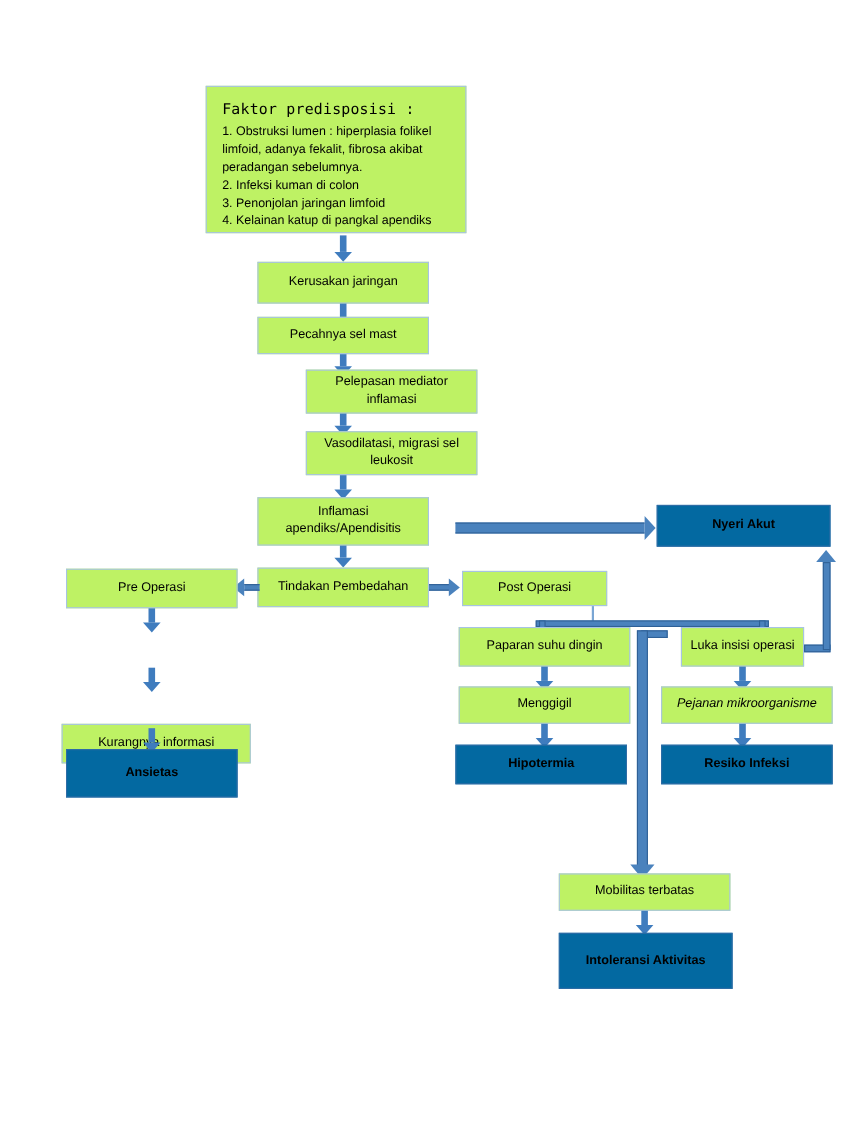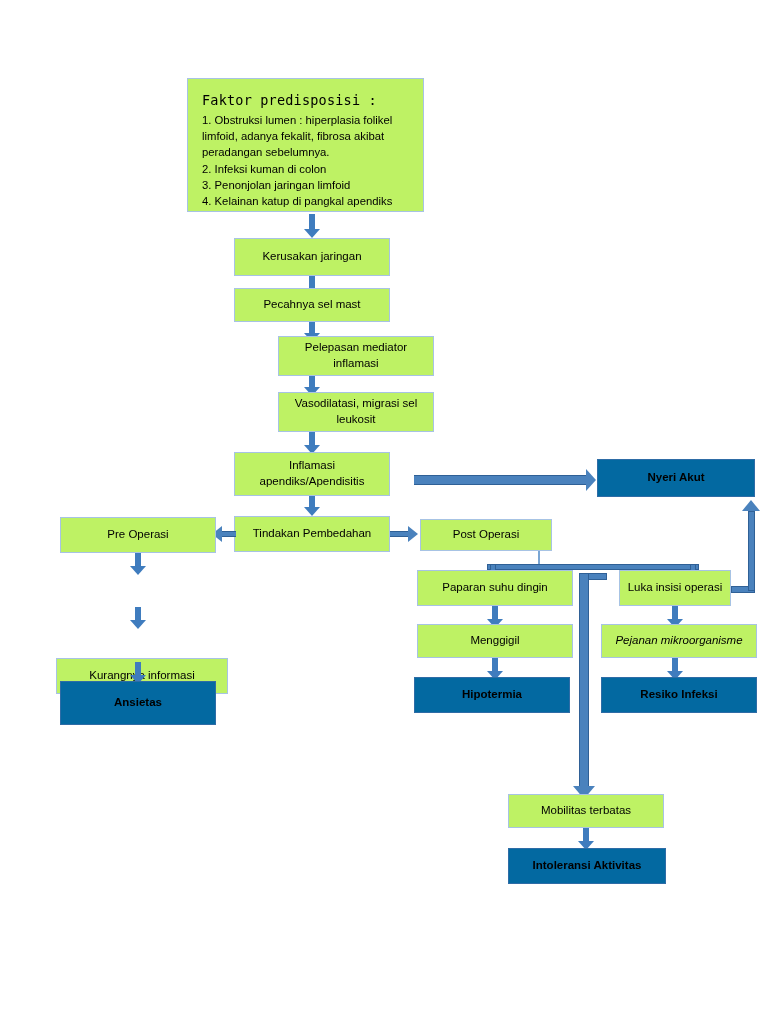--- a/index.html
+++ b/index.html
@@ -277,15 +277,15 @@
   <div class="seg" style="left:579px; top:573px; width:10px; height:219px;"></div>
   <div class="downHead" style="left:573px; top:786px; border-left-width:11px; border-right-width:11px; border-top-width:13px;"></div>
 
   <div class="node" style="left:508px; top:794px; width:156px; height:34px;">Mobilitas terbatas</div>
 
   <div class="vArrow" style="left:578px; top:828px; height:22px;">
     <div class="stem" style="height:13px;"></div>
     <div class="head" style="top:13px;"></div>
   </div>
 
-  <div class="node diag" style="left:508px; top:848px; width:158px; height:36px;">Intoleransi Aktivitas</div>
+  <div class="node diag" style="left:508px; top:848px; width:158px; height:51px;">Intoleransi Aktivitas</div>
 
 </div>
 
 </body></html>

